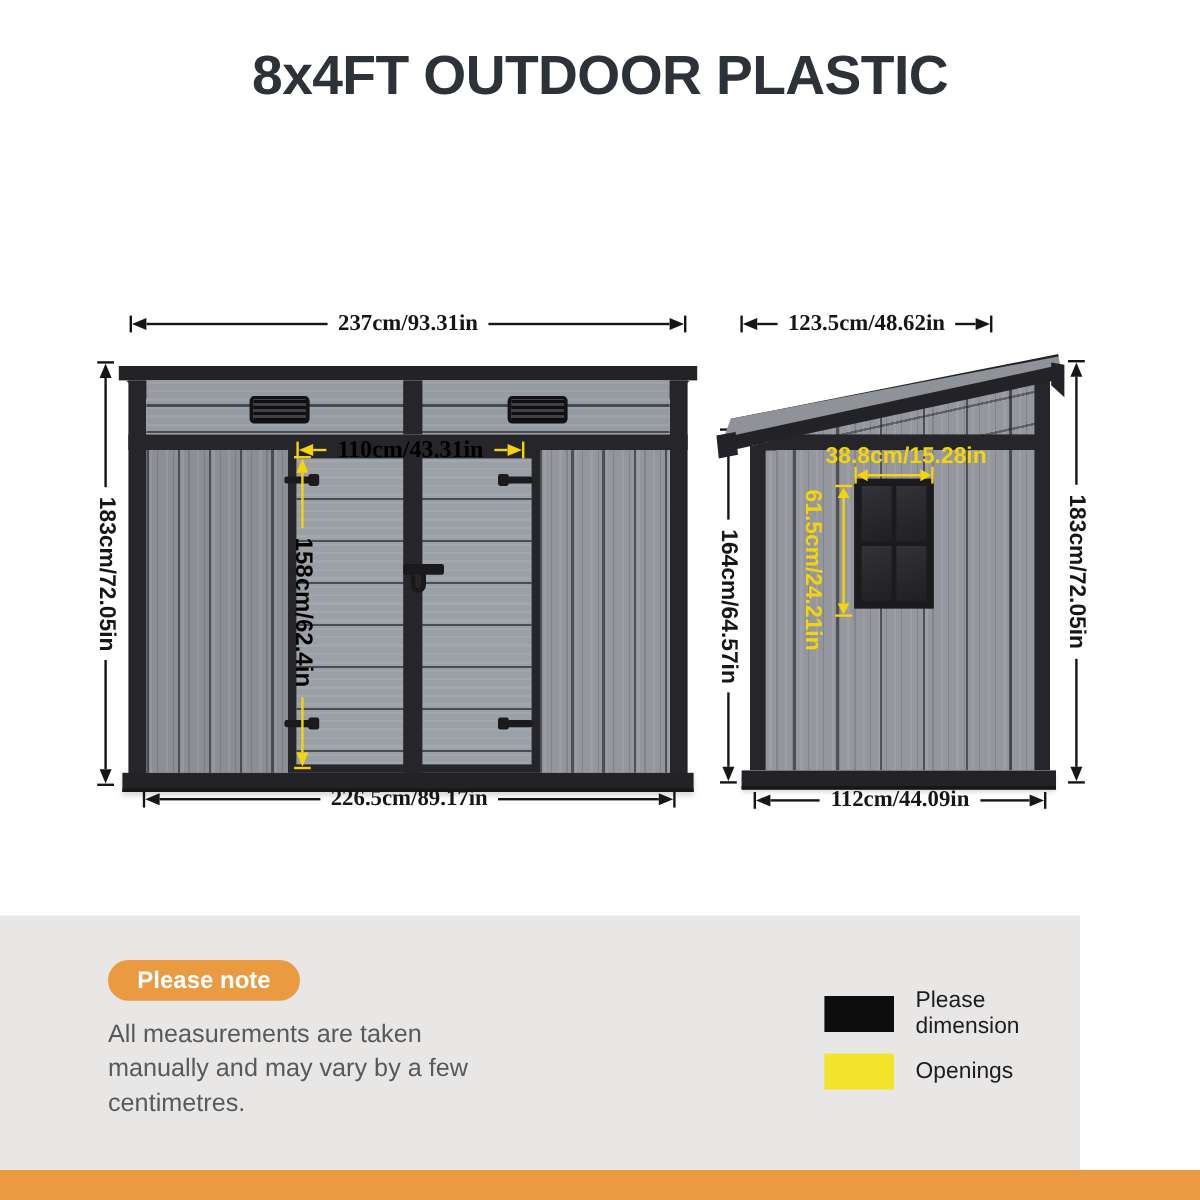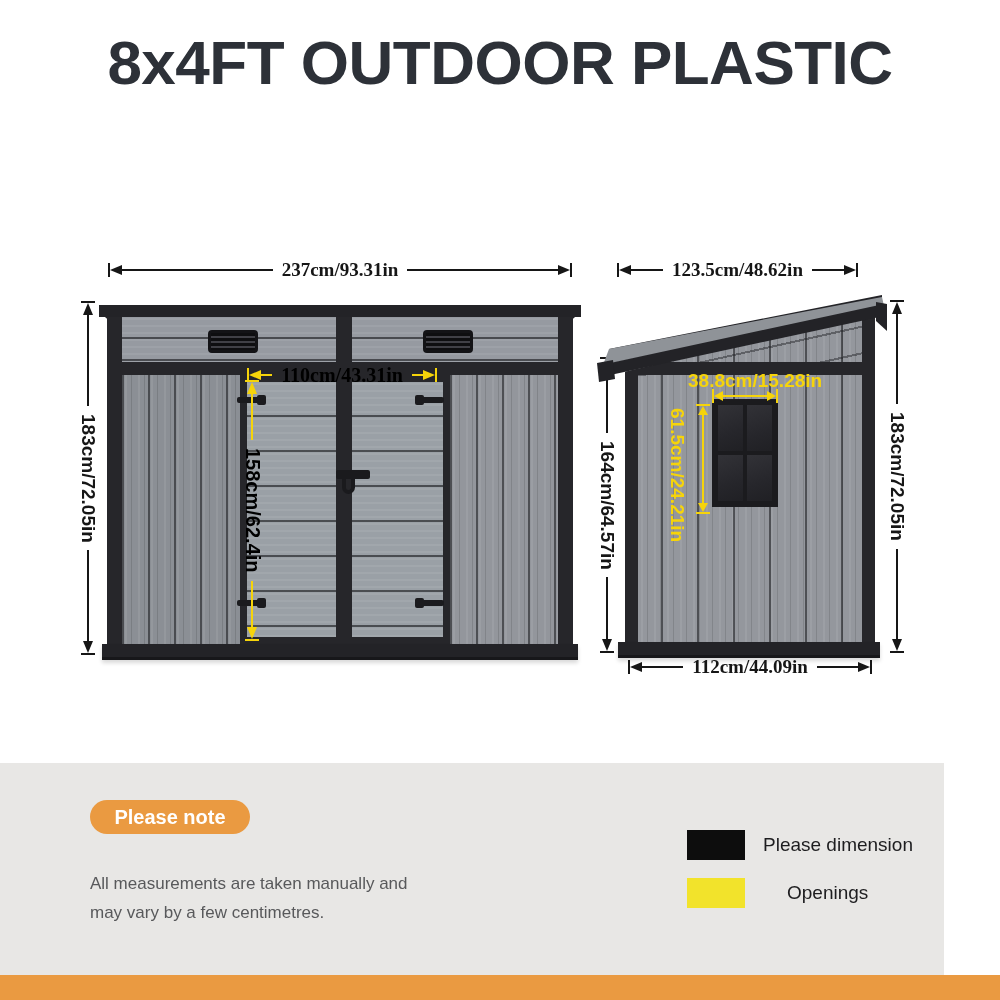--- a/index.html
+++ b/index.html
@@ -2,21 +2,21 @@
 <html><head>
 <meta charset="utf-8">
 <style>
   html,body{margin:0;padding:0;background:#fff;}
   #stage{position:relative;width:1000px;height:1000px;background:#ffffff;overflow:hidden;
          font-family:"Liberation Sans","DejaVu Sans",sans-serif;}
   .abs{position:absolute;}
 
   
   .title{position:absolute;top:34px;left:0;width:1000px;text-align:center;
-         font-size:62px;line-height:57px;font-weight:bold;color:#2d3138;letter-spacing:-0.5px;}
+         font-size:46px;line-height:57px;font-weight:bold;color:#2d3138;letter-spacing:-0.5px;}
 
   
   .hdim{position:absolute;display:flex;align-items:center;height:18px;font-family:Liberation Serif, serif;}
   .hdim .tick{width:2px;height:14px;background:#161616;flex:0 0 auto;}
   .hdim .line{flex:1 1 auto;height:2px;background:#161616;}
   .hdim .arrL{width:0;height:0;border-top:5px solid transparent;border-bottom:5px solid transparent;
               border-right:12px solid #161616;flex:0 0 auto;}
   .hdim .arrR{width:0;height:0;border-top:5px solid transparent;border-bottom:5px solid transparent;
               border-left:12px solid #161616;flex:0 0 auto;}
   .hdim .lbl{padding:0 9px;font-size:19px;font-weight:600;color:#161616;white-space:nowrap;}
@@ -70,24 +70,24 @@
   .hinge::after{content:"";position:absolute;right:-2px;top:-2px;width:9px;height:10px;background:#1b1b1e;border-radius:2px;}
   .hingeR::after{left:-2px;right:auto;}
   .base{background:#232327;border-bottom:3px solid #17171a;box-shadow:0 3px 4px rgba(0,0,0,.15);}
 
   
   .window{position:absolute;box-sizing:border-box;border:6px solid #1b1b1e;background:#1b1b1e;
           display:grid;grid-template-columns:1fr 1fr;grid-template-rows:1fr 1fr;gap:4px;}
   .pane{background:linear-gradient(160deg,#323237 0%,#26262b 60%,#202024 100%);}
 
   
-  .noteSection{position:absolute;left:0;top:763px;width:900px;height:212px;background:#e8e7e5;padding-left:44px;}
+  .noteSection{position:absolute;left:0;top:763px;width:900px;height:212px;background:#e8e7e5;}
   .pill{position:absolute;left:90px;top:37px;width:160px;height:34px;border-radius:17px;
         display:flex;align-items:center;justify-content:center;color:#ffffff;font-size:20px;font-weight:bold;}
-  .noteBody{position:absolute;left:90px;top:84px;width:332px;font-size:17px;line-height:29px;color:#58595b;margin-top:22px;}
+  .noteBody{position:absolute;left:90px;top:84px;width:332px;font-size:21px;line-height:29px;color:#58595b;}
   .legendRow{position:absolute;display:flex;align-items:center;height:30px;}
   .swatch{width:58px;height:30px;flex:0 0 auto;}
   .legendLbl{margin-left:18px;font-size:19px;color:#1d1d1f;}
   .footerBar{position:absolute;left:0;top:975px;width:1000px;height:25px;}
 </style>
 </head>
 <body>
 
 <div id="stage">
 
@@ -158,22 +158,31 @@
   <div class="vdim ydim" style="left:243px;top:380px;height:261px;">
     <span class="tick"></span>
       <span class="arrU"></span>
     <span class="line"></span>
     <span class="lbl">158cm/62.4in</span>
     <span class="line"></span>
     <span class="arrD"></span>
       <span class="tick"></span>
   </div>
 
-
-  <div class="hdim" style="left:617px;top:261px;width:241px;">
+  <div class="hdim" style="left:119px;top:657px;width:444px;">
+    <span class="tick"></span>
+      <span class="arrL"></span>
+    <span class="line"></span>
+    <span class="lbl">226.5cm/89.17in</span>
+    <span class="line"></span>
+    <span class="arrR"></span>
+      <span class="tick"></span>
+  </div>
+
+  <div class="hdim" style="left:617px;top:261px;width:210px;">
     <span class="tick"></span>
       <span class="arrL"></span>
     <span class="line"></span>
     <span class="lbl">123.5cm/48.62in</span>
     <span class="line"></span>
     <span class="arrR"></span>
       <span class="tick"></span>
   </div>
 
   <div class="vdim" style="left:598px;top:357px;height:296px;">
@@ -250,21 +259,21 @@
   </div>
 
   <div class="noteSection">
     <div class="pill" style="background-color: rgb(234, 154, 65);">Please note</div>
     <div class="noteBody">All measurements are taken manually and may vary by a few centimetres.</div>
 
     <div class="legendRow" style="left:687px;top:67px;">
       <span class="swatch" style="background-color: rgb(13, 13, 13);"></span>
       <span class="legendLbl">Please dimension</span>
     </div>
-    <div class="legendRow" style="left:687px;top:115px;gap:24px;">
+    <div class="legendRow" style="left:687px;top:115px;">
       <span class="swatch" style="background-color: rgb(242, 227, 43);"></span>
       <span class="legendLbl">Openings</span>
     </div>
   </div>
 
   <div class="footerBar" style="background-color: rgb(234, 154, 65);"></div>
 
 </div>
 
 </body></html>

